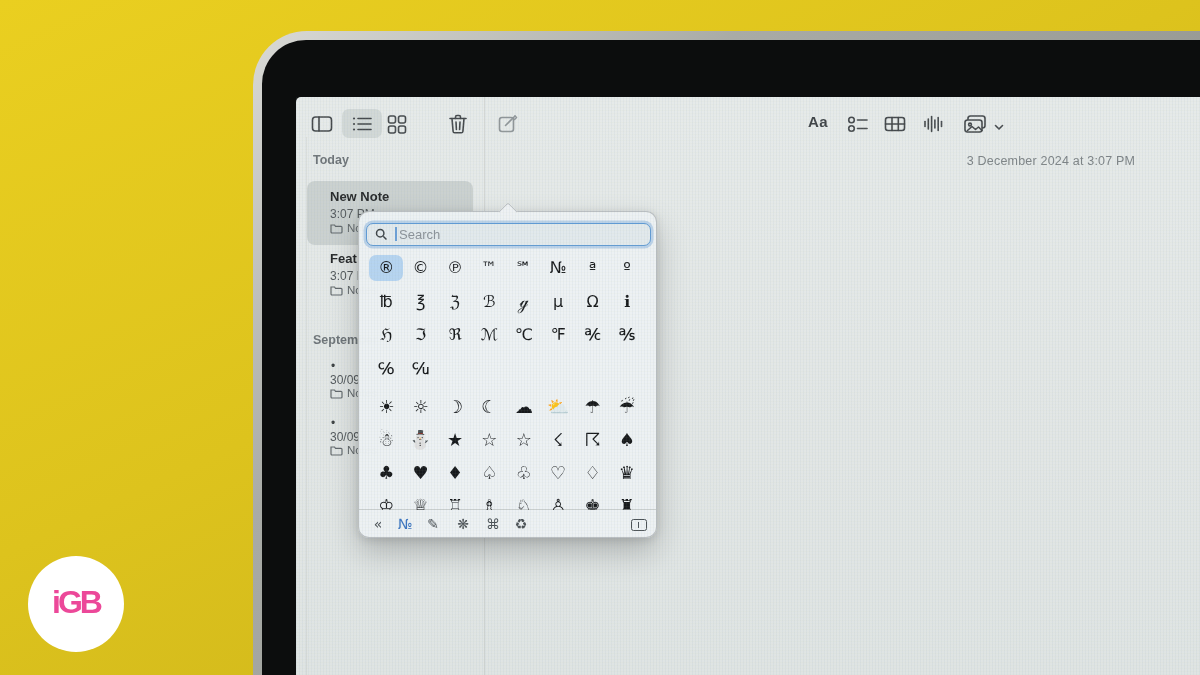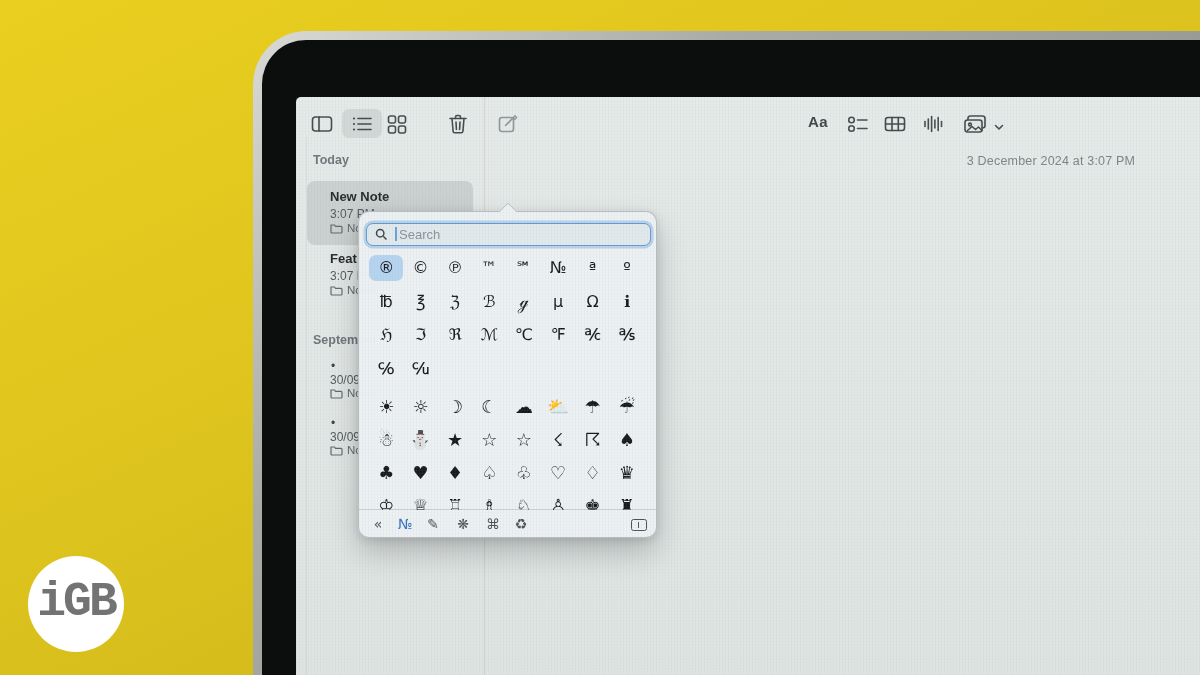--- a/index.html
+++ b/index.html
@@ -94,22 +94,22 @@
   .f-ic.active { color:#3b74c0; }
   .f-expand { position:absolute; right:9px; top:9px; width:16px; height:12px; border:1.3px solid #4b5155; border-radius:2.5px; }
   .f-expand::after { content:""; position:absolute; left:2px; top:2px; width:4px; height:6px; border-right:1px solid #4b5155; }
 
   
   .logo {
     position:absolute; left:28px; top:556px; width:96px; height:96px; border-radius:50%;
     background:#ffffff; display:flex; align-items:center; justify-content:center;
   }
   .logo span {
-    font-family:Liberation Mono, monospace; font-weight:800; font-size:48px;
-    letter-spacing:-3px; color:#737373; padding-bottom:4px;
+    font-family:Liberation Sans, sans-serif; font-weight:800; font-size:32px;
+    letter-spacing:-3px; color:#ec4899; padding-bottom:4px;
   }
 </style>
 </head>
 <body>
 
 <div class="rim"></div>
 <div class="bezel"></div>
 
 <div class="screen">
   <div class="v-divider"></div>

